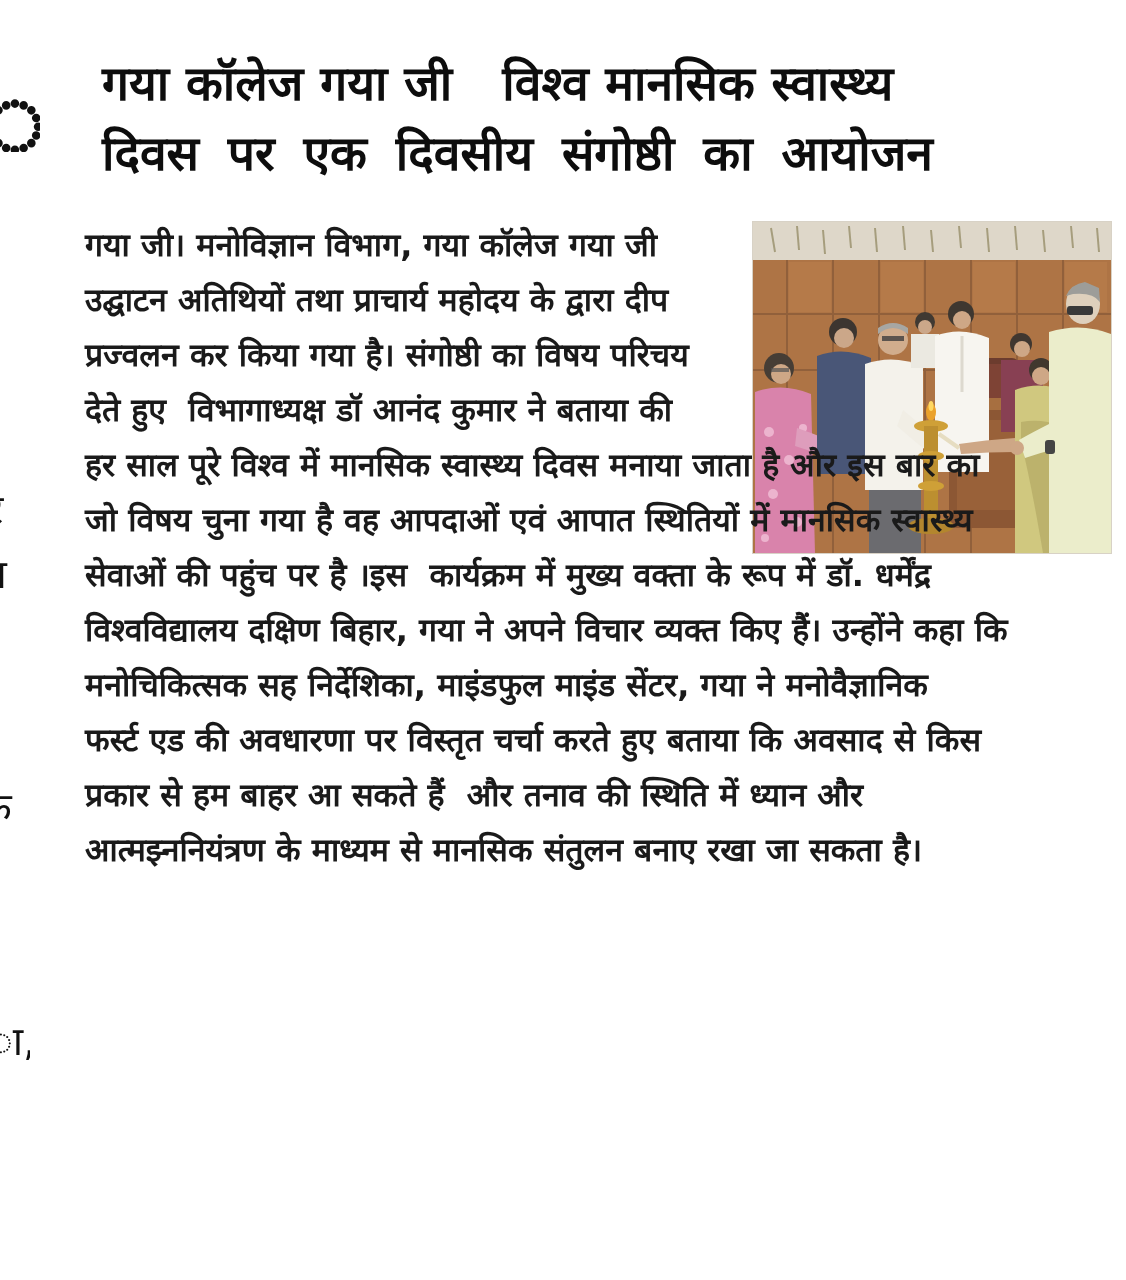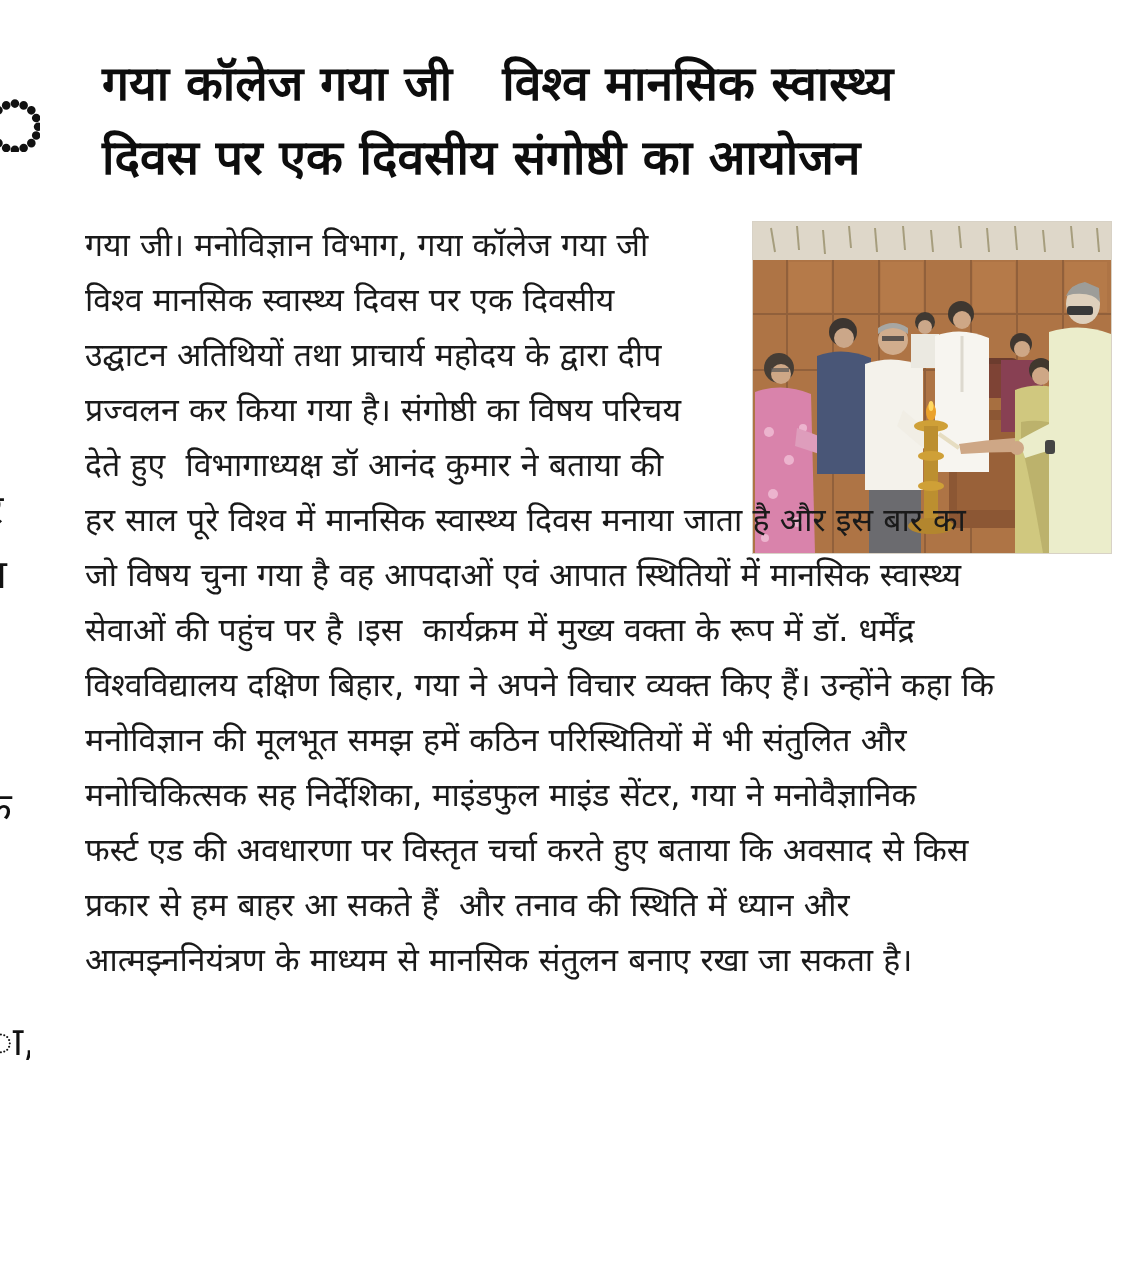--- a/index.html
+++ b/index.html
@@ -10,27 +10,27 @@
   }
   .page{position:absolute;inset:0;background:#ffffff;}
 
   
   .hl{
     position:absolute;left:98px;margin:4px;
     font-size:48px;font-weight:700;color:#0d0d0d;
     white-space:pre;letter-spacing:0px;line-height:62px;
   }
   .hl.l1{top:48px;}
-  .hl.l2{top:122px;}
+  .hl.l2{top:122px;font-family:Liberation Mono, monospace;}
 
   
   .body-text{position:absolute;left:85px;top:218px;width:1035px;}
   .bl{
     margin:0;height:55px;line-height:55px;
-    font-size:32px;color:#1a1a1a;white-space:pre;
+    font-size:32px;color:#1a1a1a;white-space:pre;font-weight:bold;
   }
 
   
   .photo{
     position:absolute;left:753px;top:222px;width:358px;height:331px;
     outline:1px solid #d8d2c6;overflow:hidden;background:#a2602a;
   }
 
   
   .frag{position:absolute;left:0;overflow:hidden;color:#111;}
@@ -201,28 +201,26 @@
         <ellipse cx="178" cy="264" rx="13" ry="5" fill="#c8921a"></ellipse>
         <ellipse cx="178" cy="304" rx="23" ry="8" fill="#a87410"></ellipse>
       </g>
 
       <rect x="0" y="0" width="358" height="331" fill="#fff" opacity="0.13"></rect>
     </svg>
   </div>
 
   <div class="body-text">
     <p class="bl">गया जी। मनोविज्ञान विभाग, गया कॉलेज गया जी</p>
-    <p class="bl">विश्व मानसिक स्वास्थ्य दिवस पर एक दिवसीय</p>
     <p class="bl">उद्घाटन अतिथियों तथा प्राचार्य महोदय के द्वारा दीप</p>
     <p class="bl">प्रज्वलन कर किया गया है। संगोष्ठी का विषय परिचय</p>
     <p class="bl">देते हुए  विभागाध्यक्ष डॉ आनंद कुमार ने बताया की</p>
     <p class="bl">हर साल पूरे विश्व में मानसिक स्वास्थ्य दिवस मनाया जाता है और इस बार का</p>
     <p class="bl">जो विषय चुना गया है वह आपदाओं एवं आपात स्थितियों में मानसिक स्वास्थ्य</p>
     <p class="bl">सेवाओं की पहुंच पर है ।इस  कार्यक्रम में मुख्य वक्ता के रूप में डॉ. धर्मेंद्र</p>
     <p class="bl">विश्वविद्यालय दक्षिण बिहार, गया ने अपने विचार व्यक्त किए हैं। उन्होंने कहा कि</p>
-    <p class="bl">मनोविज्ञान की मूलभूत समझ हमें कठिन परिस्थितियों में भी संतुलित और</p>
     <p class="bl">मनोचिकित्सक सह निर्देशिका, माइंडफुल माइंड सेंटर, गया ने मनोवैज्ञानिक</p>
     <p class="bl">फर्स्ट एड की अवधारणा पर विस्तृत चर्चा करते हुए बताया कि अवसाद से किस</p>
     <p class="bl">प्रकार से हम बाहर आ सकते हैं  और तनाव की स्थिति में ध्यान और</p>
     <p class="bl">आत्मझ्ननियंत्रण के माध्यम से मानसिक संतुलन बनाए रखा जा सकता है।</p>
   </div>
 
 </div>
 
 </body></html>

